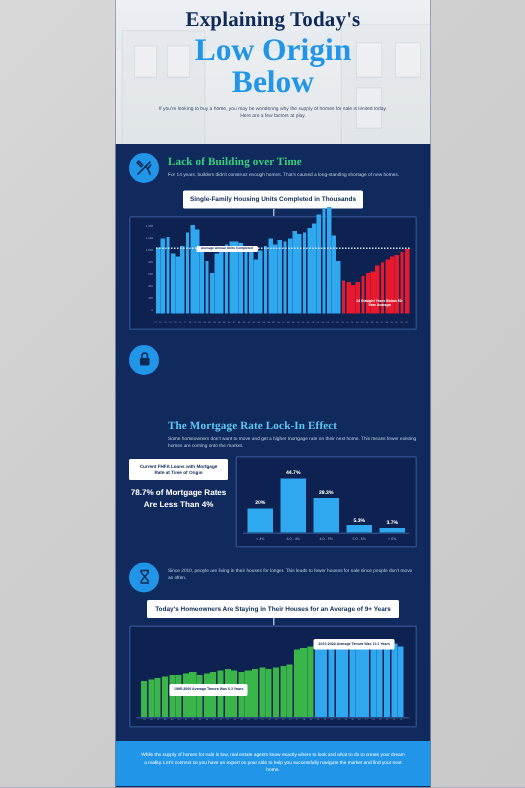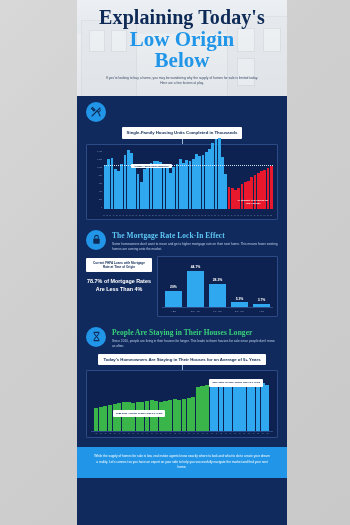--- a/index.html
+++ b/index.html
@@ -18,35 +18,35 @@
   .hero{
     position:relative;height:96px;
     background:linear-gradient(180deg,#f2f4f6 0%,#e9ecef 55%,#e2e6ea 100%);
     overflow:hidden;
   }
   .hero-photo{position:absolute;inset:0;opacity:.55;}
   .hp-sky{position:absolute;left:0;top:0;right:0;height:34px;background:linear-gradient(180deg,#e8edf2,#dfe5ec);}
   .hp-house{position:absolute;background:#dfe3e8;border:1px solid #cfd5dc;}
   .hp-win{position:absolute;background:#eef1f4;border:1px solid #cdd3da;}
   .hero-inner{position:relative;padding:7px 14px 0;text-align:center;}
-  .t1{font-family:"Liberation Serif",serif;font-weight:bold;font-size:20px;color:#0e2a56;letter-spacing:.1px;line-height:1.05;}
+  .t1{font-family:"Liberation Serif",serif;font-weight:bold;font-size:14px;color:#0e2a56;letter-spacing:.1px;line-height:1.05;}
   .t2{font-family:"Liberation Serif",serif;font-weight:bold;font-size:21px;color:#2196e8;line-height:1.0;margin-top:1px;}
   .t3{font-family:"Liberation Serif",serif;font-weight:bold;font-size:21px;color:#2196e8;line-height:1.0;}
   .hero-sub{margin-top:5px;font-size:3.3px;color:#3a4b66;line-height:1.5;padding:0 14px;}
 
   
   .section{padding:6px 9px 4px;}
   .sec-head{display:flex;align-items:flex-start;gap:6px;}
   .badge{
     width:20px;height:20px;border-radius:50%;flex:0 0 20px;
     background:#2196e8;display:flex;align-items:center;justify-content:center;
   }
   .sec-txt{flex:1;padding-top:1px;}
   .sec-title{font-family:"Liberation Serif",serif;font-weight:bold;font-size:7.4px;color:#38d27a;letter-spacing:.1px;}
-  .sec-title.blue{color:#5ec8f5;}
+  .sec-title.blue{color:#5ec8f5;margin-top:48px;}
   .sec-body{font-size:3.2px;color:#bcd0e8;line-height:1.55;margin-top:2px;}
 
   .callout{
     background:#ffffff;color:#0e2a56;font-weight:bold;font-size:4.3px;
     text-align:center;border-radius:1px;padding:3px 5px;line-height:1.35;
     margin:5px auto 0;width:fit-content;max-width:168px;
   }
   .stem{width:1px;height:5px;background:#9fb6d4;margin:0 auto;}
 
   .chartbox{
@@ -137,20 +137,24 @@
 
   <div class="section">
     <div class="sec-head">
       <div class="badge">
         <svg width="12" height="12" viewBox="0 0 24 24" fill="none" stroke="#0e2a56" stroke-width="2.2" stroke-linecap="round">
           <path d="M4 20 L14 10"></path>
               <path d="M3 5 L8 10 L10 8 L5 3 Z"></path>
           <path d="M20 4 L14 10 L17 13 L21 8"></path>
               <path d="M17 13 L20 20"></path>
         </svg>
+      </div>
+      <div class="sec-txt">
+        <div class="sec-title">Lack of Building over Time</div>
+        <div class="sec-body">For 14 years, builders didn't construct enough homes. That's caused a long-standing shortage of new homes.</div>
       </div>
     </div>
     <div class="callout">Single-Family Housing Units Completed in Thousands</div>
     <div class="stem"></div>
     <div class="chartbox">
       <div class="c1">
         <div class="c1-y" id="c1y">
               <span>1,400</span>
               <span>1,200</span>
               <span>1,000</span>
@@ -331,21 +335,20 @@
   <div class="section">
     <div class="sec-head">
       <div class="badge">
         <svg width="11" height="11" viewBox="0 0 24 24" fill="none" stroke="#0e2a56" stroke-width="2.2" stroke-linejoin="round">
           <path d="M6 3 h12 M6 21 h12"></path>
               <path d="M7 3 v3 l5 6 l-5 6 v3"></path>
               <path d="M17 3 v3 l-5 6 l5 6 v3"></path>
         </svg>
       </div>
       <div class="sec-txt">
-        <div class="sec-title">People Are Staying in Their Houses Longer</div>
         <div class="sec-body">Since 2010, people are living in their houses for longer. This leads to fewer houses for sale since people don't move as often.</div>
       </div>
     </div>
     <div class="callout">Today's Homeowners Are Staying in Their Houses for an Average of 9+ Years</div>
     <div class="stem"></div>
     <div class="chartbox">
       <div class="c3" id="c3bars">
         <div class="c3-note n-green">1985-2009 Average Tenure Was 6.3 Years</div>
         <div class="c3-note n-blue">2010-2022 Average Tenure Was 10.1 Years</div>
       <div class="c3-bar" style="height: 41.6667%;"></div>

